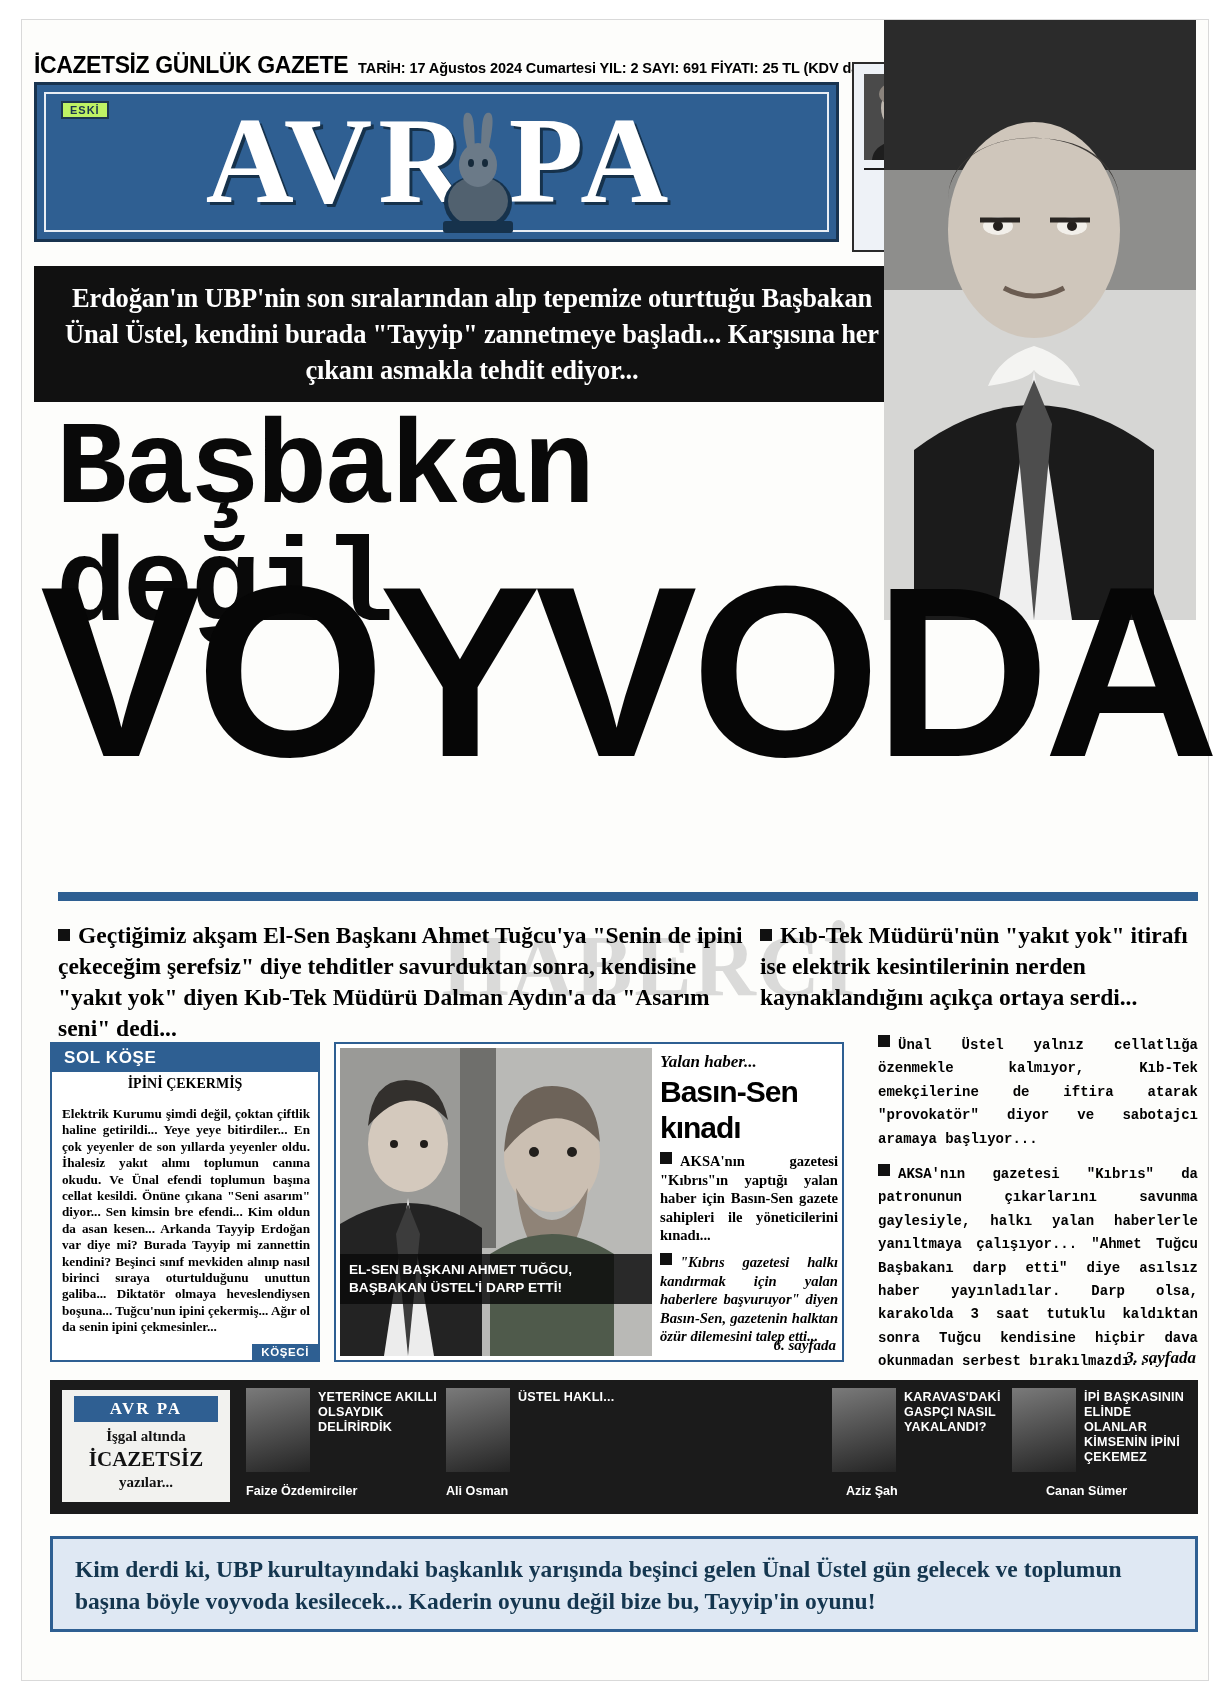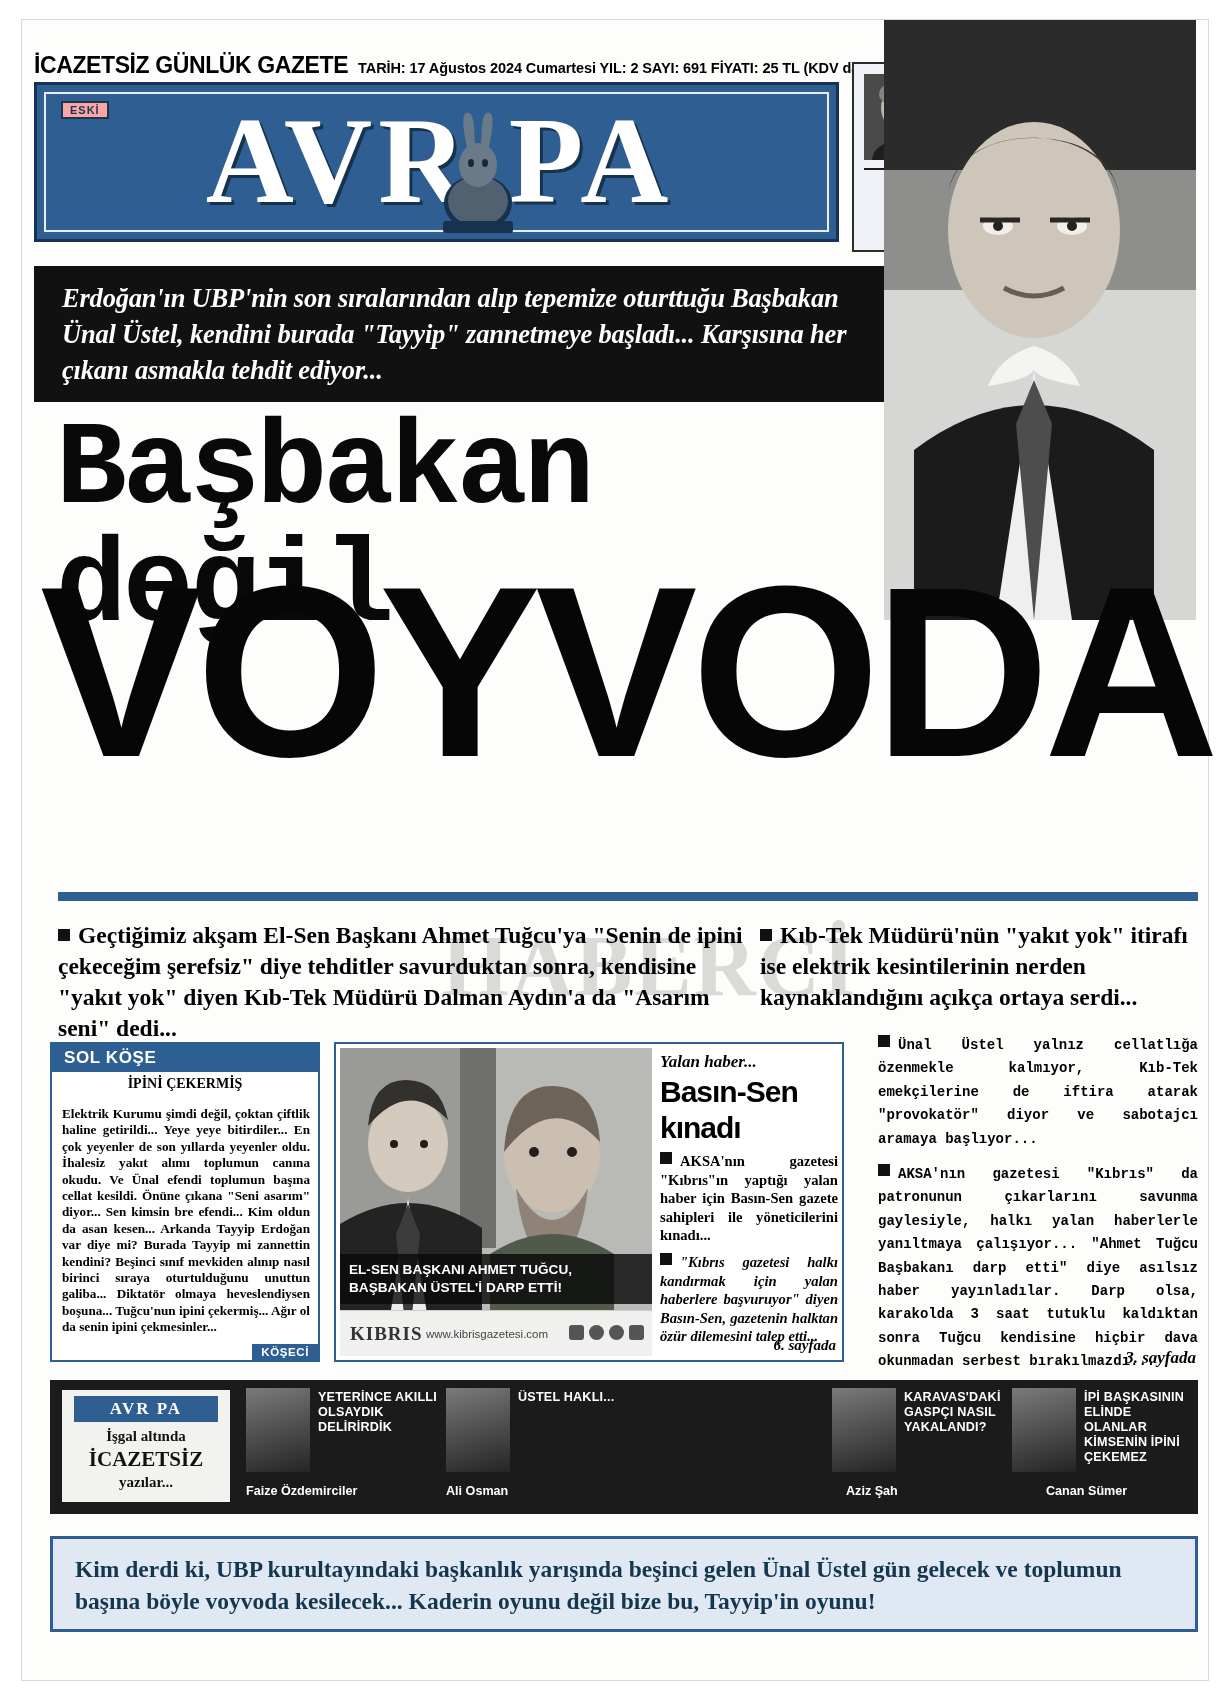--- a/index.html
+++ b/index.html
@@ -72,21 +72,21 @@
     font-weight: bold;
     font-size: 122px;
     line-height: 132px;
     color: #ffffff;
     letter-spacing: 6px;
     text-shadow: 3px 3px 0 #16324c;
   }
   .eski-tag {
     position: absolute;
     left: 24px; top: 16px;
-    background: #fca5a5;
+    background: #bef264;
     border: 2px solid #1b364f;
     color: #1b364f;
     font-size: 11px;
     font-weight: bold;
     letter-spacing: 1px;
     padding: 1px 7px;
     z-index: 4;
   }
   .rabbit {
     position: absolute;
@@ -169,25 +169,25 @@
     width: 1162px; height: 136px;
     background: #111;
     color: #fff;
   }
   .kicker p {
     margin: 0;
     position: absolute;
     left: 28px; top: 14px;
     width: 820px;
     font-family: "Liberation Serif", serif;
-    font-style: italic;
     font-weight: bold;
     font-size: 26.5px;
     line-height: 36px;
     letter-spacing: -0.2px;
+    text-align: center;
   }
   .ustel-photo {
     position: absolute;
     left: 862px; top: 0;
     width: 312px; height: 600px;
     overflow: hidden;
   }
 
   
   .hl1 {
@@ -623,30 +623,20 @@
           <path d="M68 150 L44 308 L94 308 Z" fill="#ececec"></path>
           <path d="M68 156 L56 186 L68 308 L80 186 Z" fill="#3c3c3c"></path>
           <ellipse cx="212" cy="108" rx="48" ry="56" fill="#cbbfb2"></ellipse>
           <path d="M164 104 q48 -62 96 -10 q-4 -56 -48 -56 q-44 0 -48 66 Z" fill="#6d6359"></path>
           <path d="M176 140 q36 64 72 0 q-8 70 -36 72 q-28 -2 -36 -72 Z" fill="#8f8377"></path>
           <circle cx="194" cy="104" r="5" fill="#221f1c"></circle>
           <circle cx="232" cy="104" r="5" fill="#221f1c"></circle>
           <path d="M150 308 L150 206 Q212 166 274 206 L274 308 Z" fill="#4f5a4b"></path>
         </svg>
         <div class="photo-caption">EL-SEN BAŞKANI AHMET TUĞCU, BAŞBAKAN ÜSTEL'İ DARP ETTİ!</div>
-        <div class="photo-credit">
-          <span class="brand">KIBRIS</span>
-          <span class="url">www.kibrisgazetesi.com</span>
-          <span class="socials">
-            <span></span>
-            <span class="circle"></span>
-            <span class="circle"></span>
-            <span></span>
-          </span>
-        </div>
       </div>
       <div class="mid-text">
         <div class="yalan">Yalan haber...</div>
         <div class="basinsen">Basın-Sen</div>
         <div class="basinsen">kınadı</div>
         <div class="mid-p sq">AKSA'nın gazetesi "Kıbrıs"ın yaptığı yalan haber için Basın-Sen gazete sahipleri ile yöneticilerini kınadı...</div>
         <div class="mid-p ital sq">"Kıbrıs gazetesi halkı kandırmak için yalan haberlere başvuruyor" diyen Basın-Sen, gazetenin halktan özür dilemesini talep etti...</div>
       </div>
       <div class="mid-page">6. sayfada</div>
     </div>

